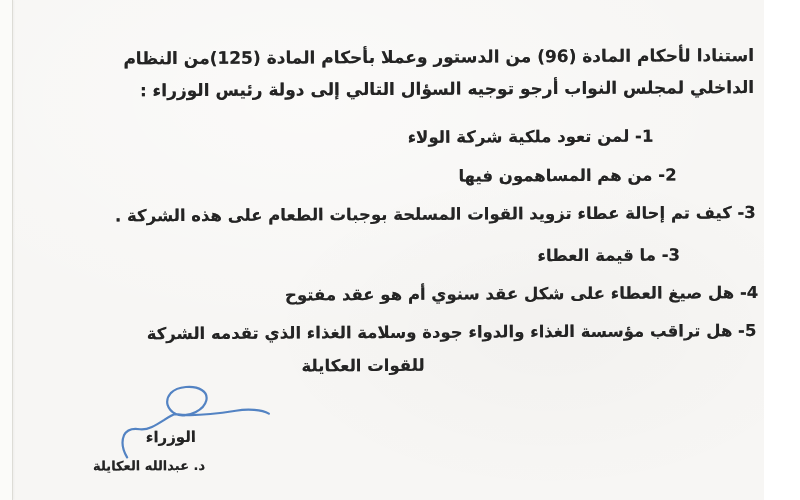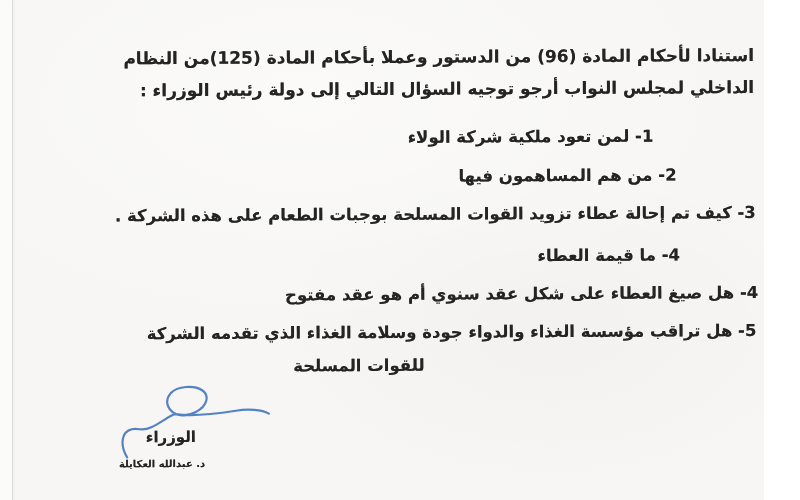--- a/index.html
+++ b/index.html
@@ -35,42 +35,42 @@
   .pre-1{top:47px;right:9px;}
   .pre-2{top:79px;right:9px;}
   .q-1{top:128px;right:110px;}
   .q-2{top:167px;right:87px;}
   .q-3{top:205px;right:8px;}
   .q-4{top:247px;right:84px;}
   .q-5{top:285px;right:6px;}
   .q-6{top:323px;right:8px;}
   .q-7{top:356px;right:340px;}
   .sig-title{top:427px;right:569px;font-size:15px;}
-  .sig-name{top:457px;right:560px;font-size:10px;}
+  .sig-name{top:457px;right:560px;font-size:13px;}
   .signature-svg{position:absolute;left:95px;top:383px;}
 </style>
 </head>
 <body>
 
 <div class="page">
 
   <div class="paper-edge"></div>
 
   <div class="ink-layer">
 
     <div class="line preamble pre-1">استنادا لأحكام المادة (96) من الدستور وعملا بأحكام المادة (125)من النظام</div>
     <div class="line preamble pre-2">الداخلي لمجلس النواب أرجو توجيه السؤال التالي إلى دولة رئيس الوزراء :</div>
 
     <div class="line q q-1">1- لمن تعود ملكية شركة الولاء</div>
     <div class="line q q-2">2- من هم المساهمون فيها</div>
     <div class="line q q-3">3- كيف تم إحالة عطاء تزويد القوات المسلحة بوجبات الطعام على هذه الشركة .</div>
-    <div class="line q q-4">4- ما قيمة العطاء</div>
+    <div class="line q q-4">3- ما قيمة العطاء</div>
     <div class="line q q-5">4- هل صيغ العطاء على شكل عقد سنوي أم هو عقد مفتوح</div>
     <div class="line q q-6">5- هل تراقب مؤسسة الغذاء والدواء جودة وسلامة الغذاء الذي تقدمه الشركة</div>
-    <div class="line q q-7">للقوات المسلحة</div>
+    <div class="line q q-7">للقوات العكايلة</div>
 
     <svg class="signature-svg" width="345" height="85" viewBox="0 0 345 85">
       <path d="M 31 73
                C 27 66 25 58 28 51
                C 31 45 38 44 44 45
                C 52 46 60 41 68 36
                C 74 32 78 30 80 30
                C 72 26 68 17 75 9
                C 82 2 98 1 106 6
                C 114 11 112 22 100 28

